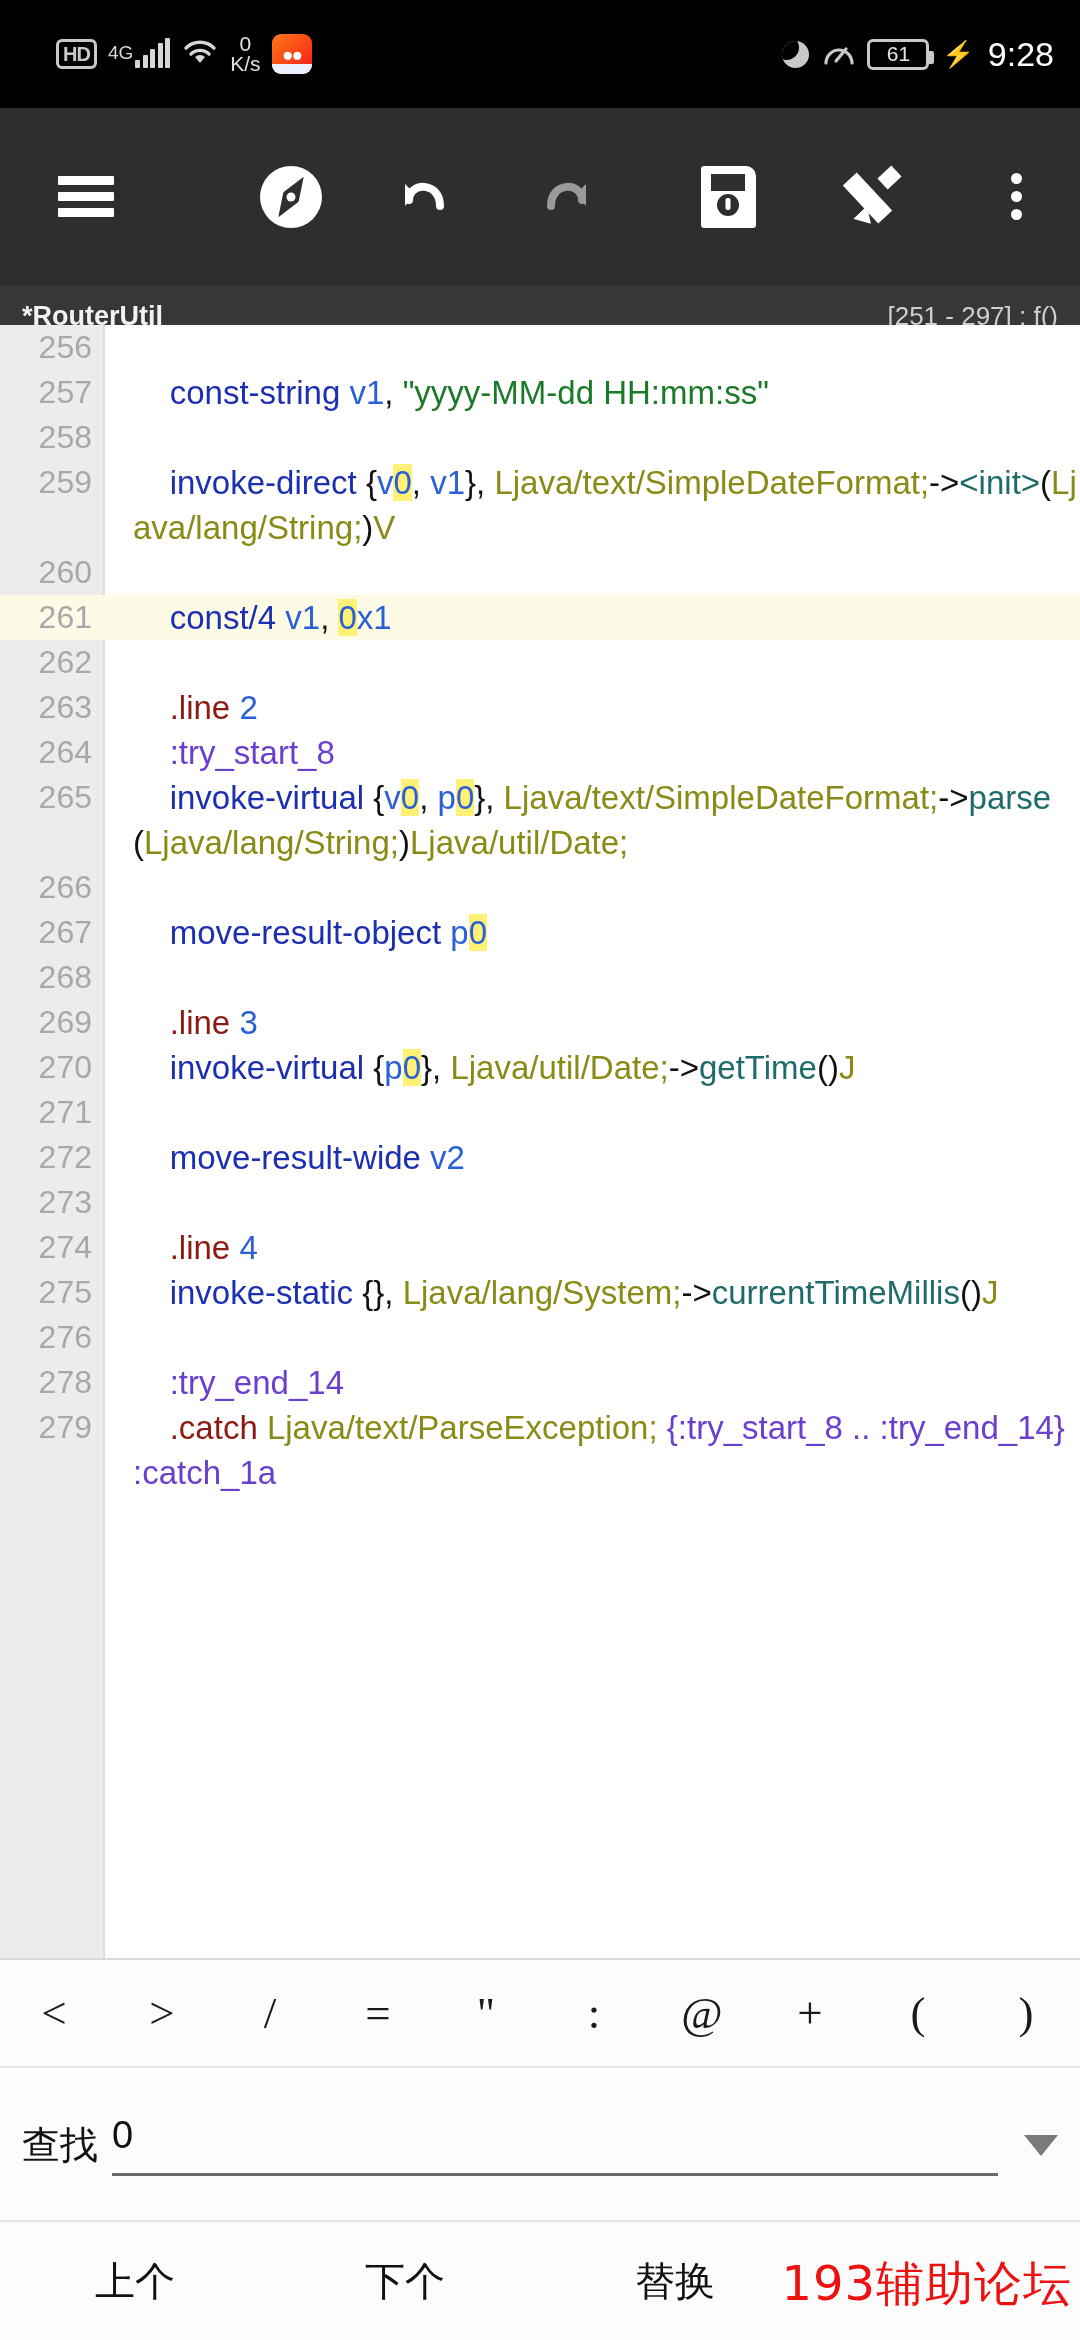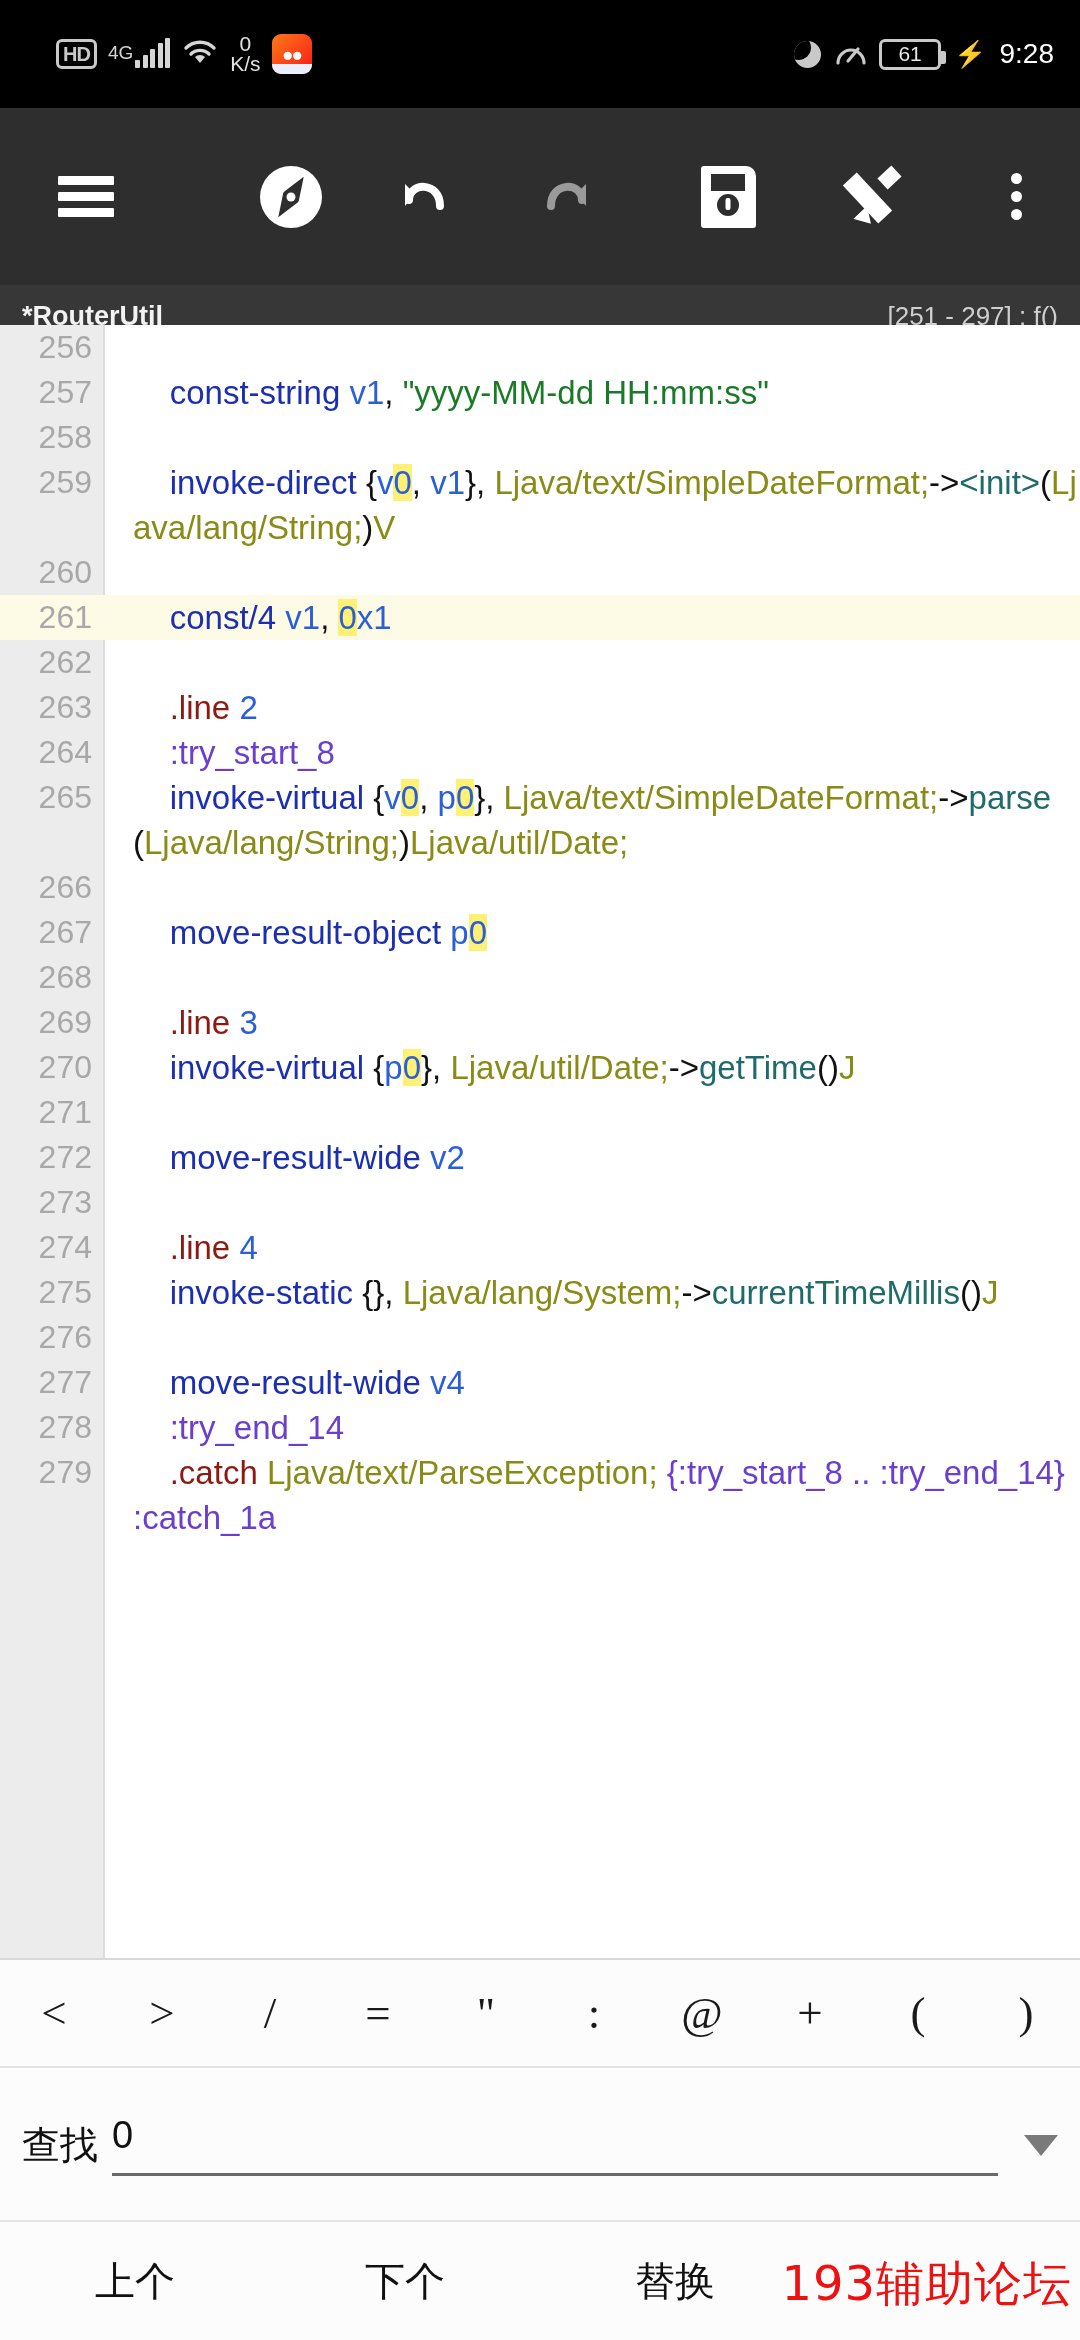--- a/index.html
+++ b/index.html
@@ -54,21 +54,21 @@
   .battery{
     width:62px; height:31px; border:3px solid #c9c9c9; border-radius:6px;
     display:flex;align-items:center;justify-content:center;
     font-size:21px; color:#e6e6e6; position:relative; font-weight:500;text-align:center;
   }
   .battery::after{
     content:""; position:absolute; right:-8px; top:9px; width:5px;height:13px;
     background:#c9c9c9; border-radius:0 2px 2px 0;
   }
   .bolt{ font-size:26px; color:#e8e8e8; line-height:1; }
-  .clock{ font-size:28px; color:#fff; letter-spacing:0px; }
+  .clock{ font-size:34px; color:#fff; letter-spacing:0px; }
 
   
   #toolbar{
     height:177px; background:#2e2e2e; display:flex; align-items:center;
     position:relative;
   }
   .tb-btn{ display:flex; align-items:center; justify-content:center;
            height:100%; cursor:pointer; }
   .hamburger{ width:56px; }
   .hamburger span{ display:block; width:56px; height:9px; background:#fff;
@@ -397,24 +397,20 @@
       </div>
       <div class="eline">
         <div class="ln">275</div>
         <div class="ltxt">    <span class="op">invoke-static</span> <span class="pun">{</span><span class="pun">}</span><span class="pun">,</span> <span class="cls">Ljava/lang/System;</span><span class="pun">-&gt;</span><span class="mth">currentTimeMillis</span><span class="pun">(</span><span class="pun">)</span><span class="cls">J</span></div>
       </div>
       <div class="eline">
         <div class="ln">276</div>
         <div class="ltxt">&nbsp;</div>
       </div>
       <div class="eline">
-        <div class="ln">277</div>
-        <div class="ltxt">    <span class="op">move-result-wide</span> <span class="reg">v4</span></div>
-      </div>
-      <div class="eline">
         <div class="ln">278</div>
         <div class="ltxt">    <span class="lbl">:try_end_14</span></div>
       </div>
       <div class="eline">
         <div class="ln">279</div>
         <div class="ltxt">    <span class="dir">.catch</span> <span class="cls">Ljava/text/ParseException; </span><span class="lbl">{:try_start_8 .. :try_end_14}</span><span class="cls"> </span><span class="lbl">:catch_1a</span></div>
       </div>
     </div>
 </div>
 

